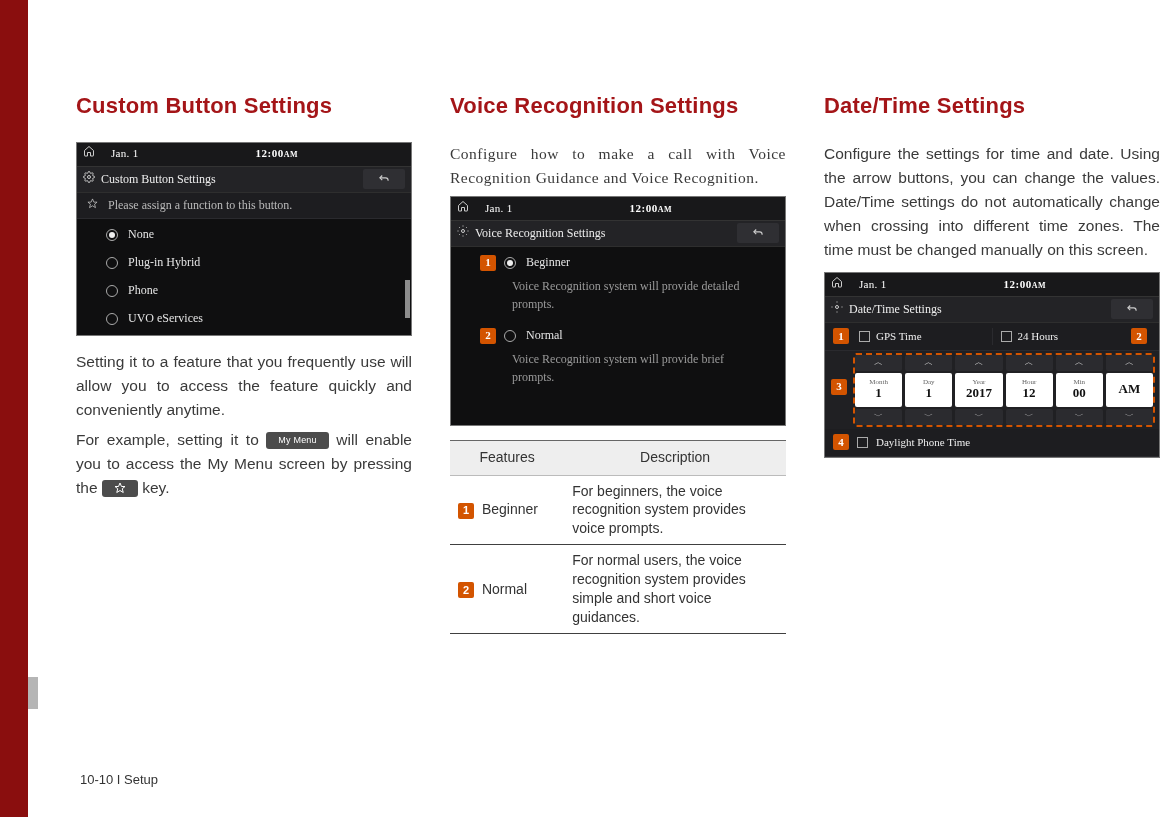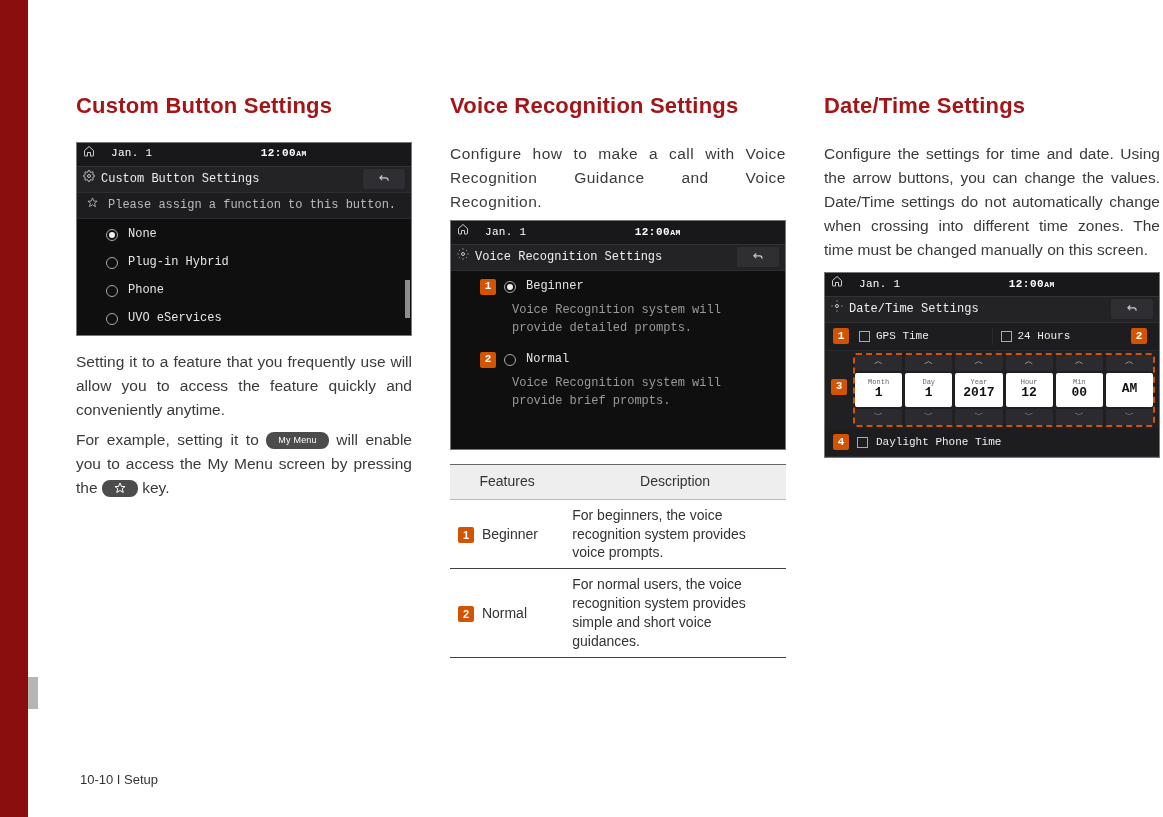--- a/index.html
+++ b/index.html
@@ -54,36 +54,36 @@
   }
   .para { text-align: justify; margin-bottom: 6px; }
   .inline-key {
     display: inline-flex;
     align-items: center;
     justify-content: center;
     background: #4c4c4c;
     color: #fff;
     font-size: 10px;
     padding: 2px 12px;
-    border-radius: 8px;
+    border-radius: 3px;
     vertical-align: middle;
     line-height: 1;
     height: 17px;
   }
   .inline-key.star svg { width: 12px; height: 12px; }
   .inline-key.label { font-size: 9px; letter-spacing: 0.2px; }
 
   
   .screenshot {
     background:#0c4a6e;
     border:1px solid #777;
     margin:8px 0 14px 0;
     font-size:11px;
     color:#ddd;
-    font-family:Liberation Mono, monospace;
+    font-family:Liberation Serif, serif;
   }
   .statusbar {
     height:24px;
     display:flex;
     align-items:center;
     padding:0 6px;
     gap:10px;
     font-size:11px;
     color:#fff;
     border-bottom:1px solid #333;
@@ -274,21 +274,21 @@
         <svg viewBox="0 0 24 24" fill="none" stroke="#fff" stroke-width="2">
             <polygon points="12,2 15,9 22,9 16.5,13.5 18.5,21 12,17 5.5,21 7.5,13.5 2,9 9,9"></polygon>
           </svg>
       </span>
       <span> key.</span>
     </p>
   </div>
 
   <div class="col">
     <h2 class="section-heading">Voice Recognition Settings</h2>
-    <p class="para" style="letter-spacing:0.5px;">Configure how to make a call with Voice Recognition Guidance and Voice Recognition.</p>
+    <p class="para" style="letter-spacing:0.5px;font-family:Liberation Serif, serif;">Configure how to make a call with Voice Recognition Guidance and Voice Recognition.</p>
 
     <div class="screenshot" style="margin-top:6px;">
       <div class="statusbar">
         <span class="home">
           <svg viewBox="0 0 24 24" fill="none" stroke="#ccc" stroke-width="2">
               <path d="M3 11l9-8 9 8v10a1 1 0 01-1 1h-5v-7h-6v7H4a1 1 0 01-1-1V11z"></path>
             </svg>
         </span>
         <span class="date">Jan. 1</span>
         <span class="time">

